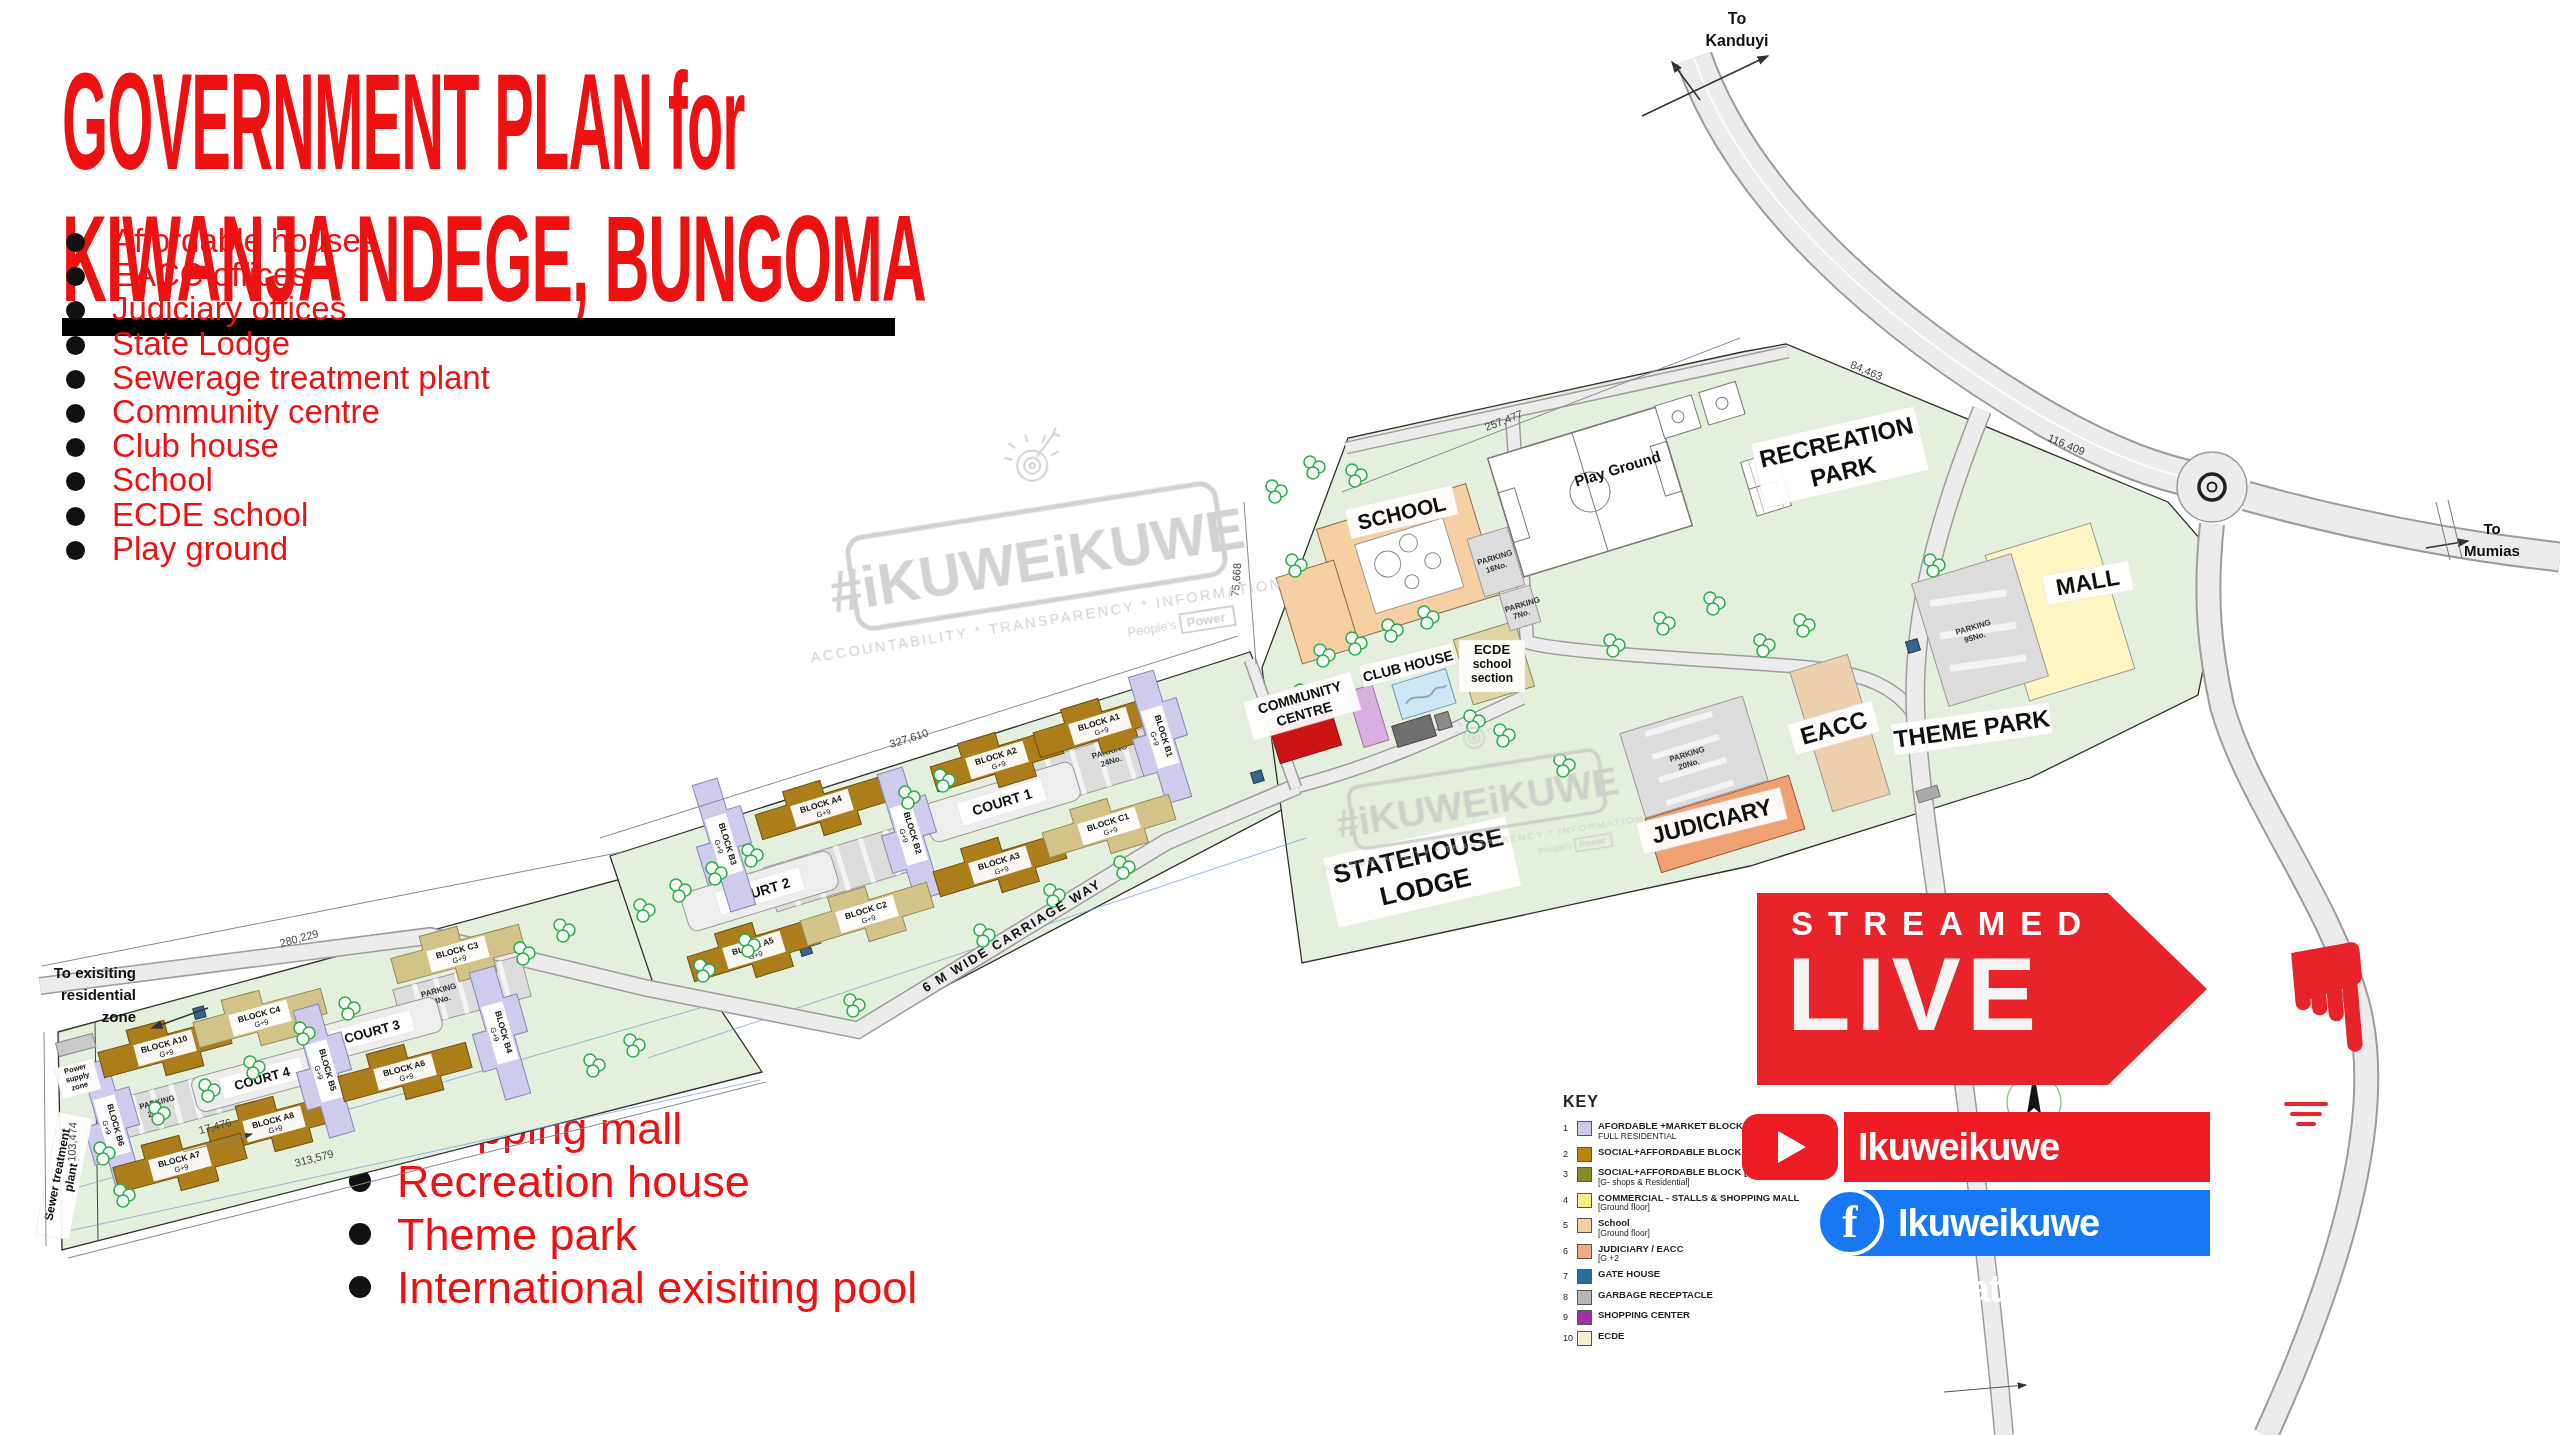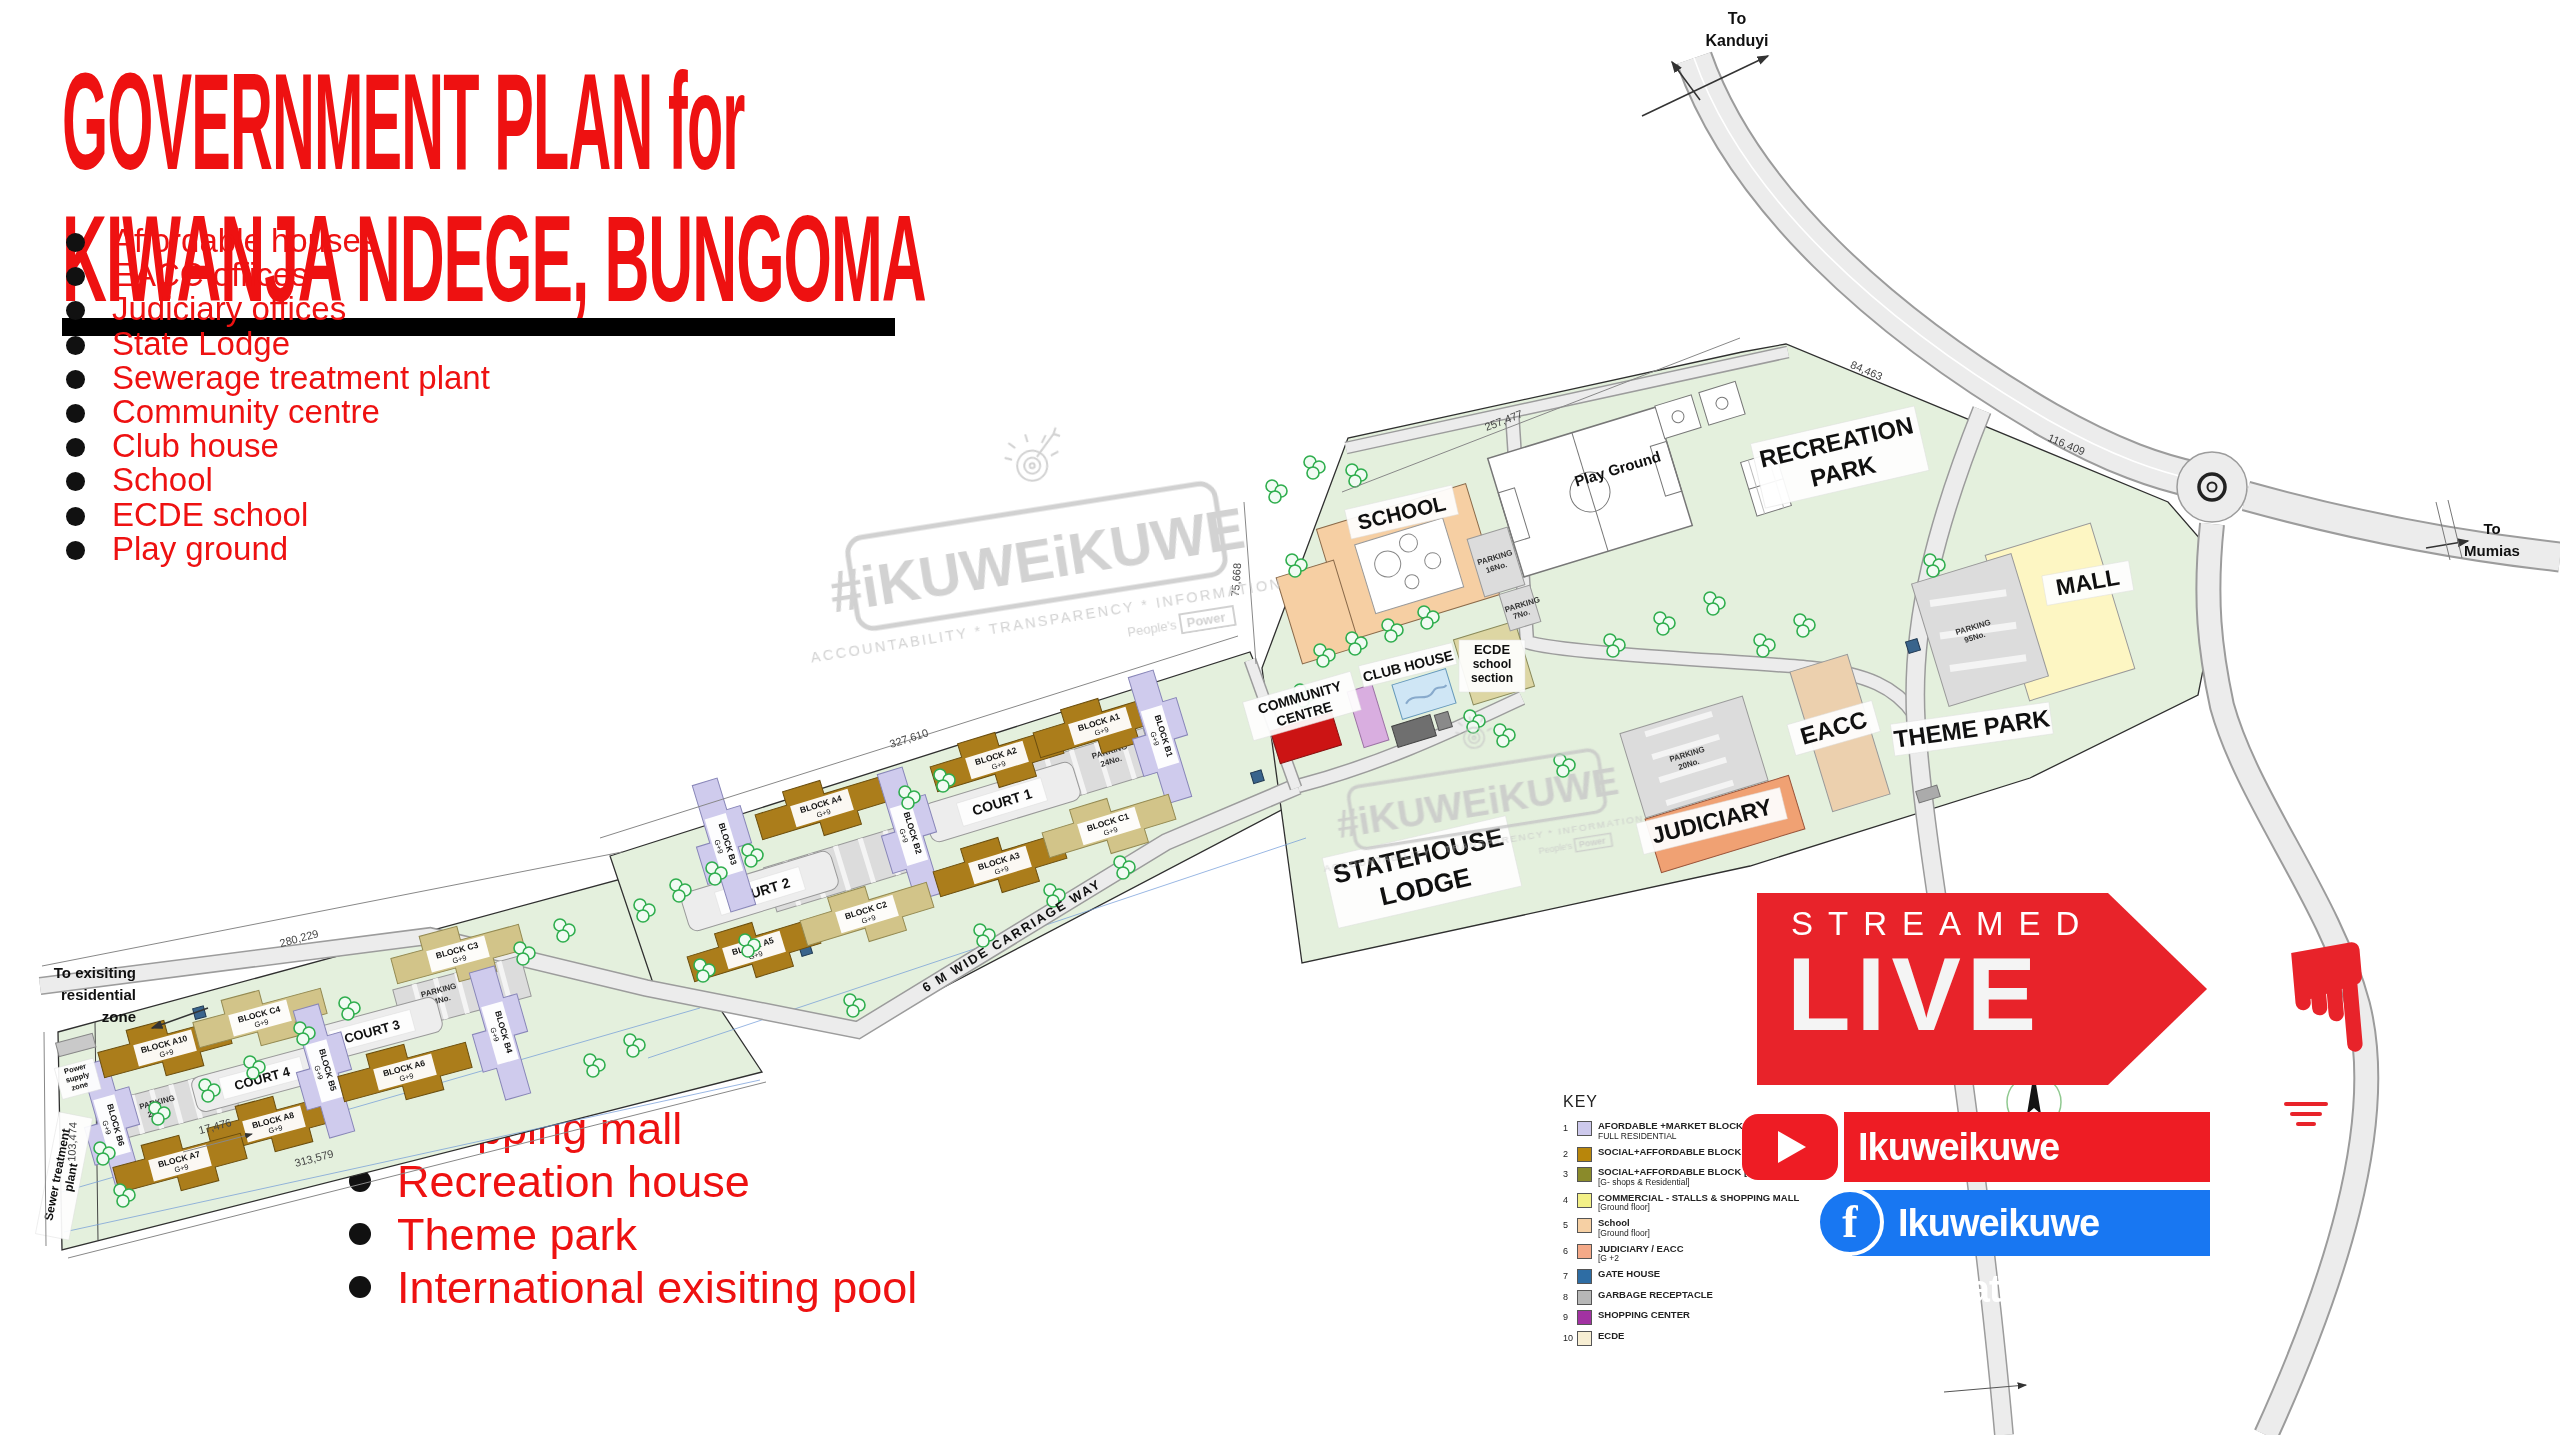--- a/index.html
+++ b/index.html
@@ -30,37 +30,37 @@
   .tree{fill:#f1fbf3;stroke:#2fae4e;stroke-width:1.6;}
   .pklot{fill:#dcdcdc;stroke:#9a9a9a;}
   .pktxt{font-size:8px;fill:#333;font-weight:bold;}
   .blkchip{fill:#fff;opacity:.95;}
   .blktxt{font-size:8.5px;font-weight:bold;fill:#111;text-anchor:middle;}
   .blktxt2{font-size:7.5px;fill:#111;text-anchor:middle;}
   .wm{fill:#c7c7c7;}
   
   .live-badge{position:absolute;left:1757px;top:893px;width:450px;height:192px;background:#e8232a;
       clip-path:polygon(0 0,78% 0,100% 50%,78% 100%,0 100%);z-index:3;color:#fff;}
-  .live-badge .streamed{margin:12px 0 0 34px;font-size:33px;font-weight:normal;letter-spacing:15px;}
+  .live-badge .streamed{margin:12px 0 0 34px;font-size:33px;font-weight:bold;letter-spacing:15px;}
   .live-badge .live{margin:2px 0 0 30px;font-size:104px;font-weight:800;letter-spacing:6px;line-height:.95;color:#f4f4f4;}
   .hand{position:absolute;left:2232px;top:928px;width:170px;height:180px;z-index:3;color:#e8232a;
         font-size:150px;line-height:150px;transform:rotate(85deg);}
   .wave{position:absolute;background:#e8232a;height:4px;border-radius:3px;z-index:3;}
   
   .yt-icon{position:absolute;left:1742px;top:1114px;width:96px;height:66px;background:#ee1c24;border-radius:16px;z-index:4;}
   .yt-icon::after{content:"";position:absolute;left:36px;top:17px;border-style:solid;border-width:16px 0 16px 28px;border-color:transparent transparent transparent #fff;}
   .yt-banner{position:absolute;left:1844px;top:1112px;width:366px;height:70px;background:#ee1c24;z-index:3;
       color:#fff;font-weight:bold;font-size:38px;line-height:70px;padding-left:14px;letter-spacing:-1px;box-sizing:border-box;}
   .fb-icon{position:absolute;left:1816px;top:1188px;width:68px;height:68px;background:#1877f2;border-radius:50%;
       border:4px solid #fff;box-sizing:border-box;z-index:4;color:#fff;font-weight:800;font-size:46px;text-align:center;line-height:60px;font-family:"Liberation Serif",serif;}
   .fb-banner{position:absolute;left:1852px;top:1190px;width:358px;height:66px;background:#1877f2;z-index:3;
       color:#fff;font-weight:bold;font-size:38px;line-height:66px;padding-left:46px;letter-spacing:-1px;box-sizing:border-box;}
   
   .key{position:absolute;left:1563px;top:1093px;width:270px;z-index:2;color:#222;}
-  .key .key-title{font-size:16px;font-weight:normal;letter-spacing:1px;margin-bottom:10px;}
+  .key .key-title{font-size:16px;font-weight:bold;letter-spacing:1px;margin-bottom:10px;}
   .key-row{display:flex;align-items:flex-start;margin-bottom:5.5px;}
   .key-num{width:14px;font-size:9px;padding-top:2px;}
   .key-swatch{width:13px;height:13px;border:1px solid #555;margin-right:6px;flex:none;}
   .key-l1{font-size:9.5px;font-weight:bold;line-height:10.5px;}
   .key-l2{font-size:8.5px;line-height:9.5px;}
 </style>
 </head>
 <body>
 
 <svg id="map" width="2560" height="1435" viewBox="0 0 2560 1435">

